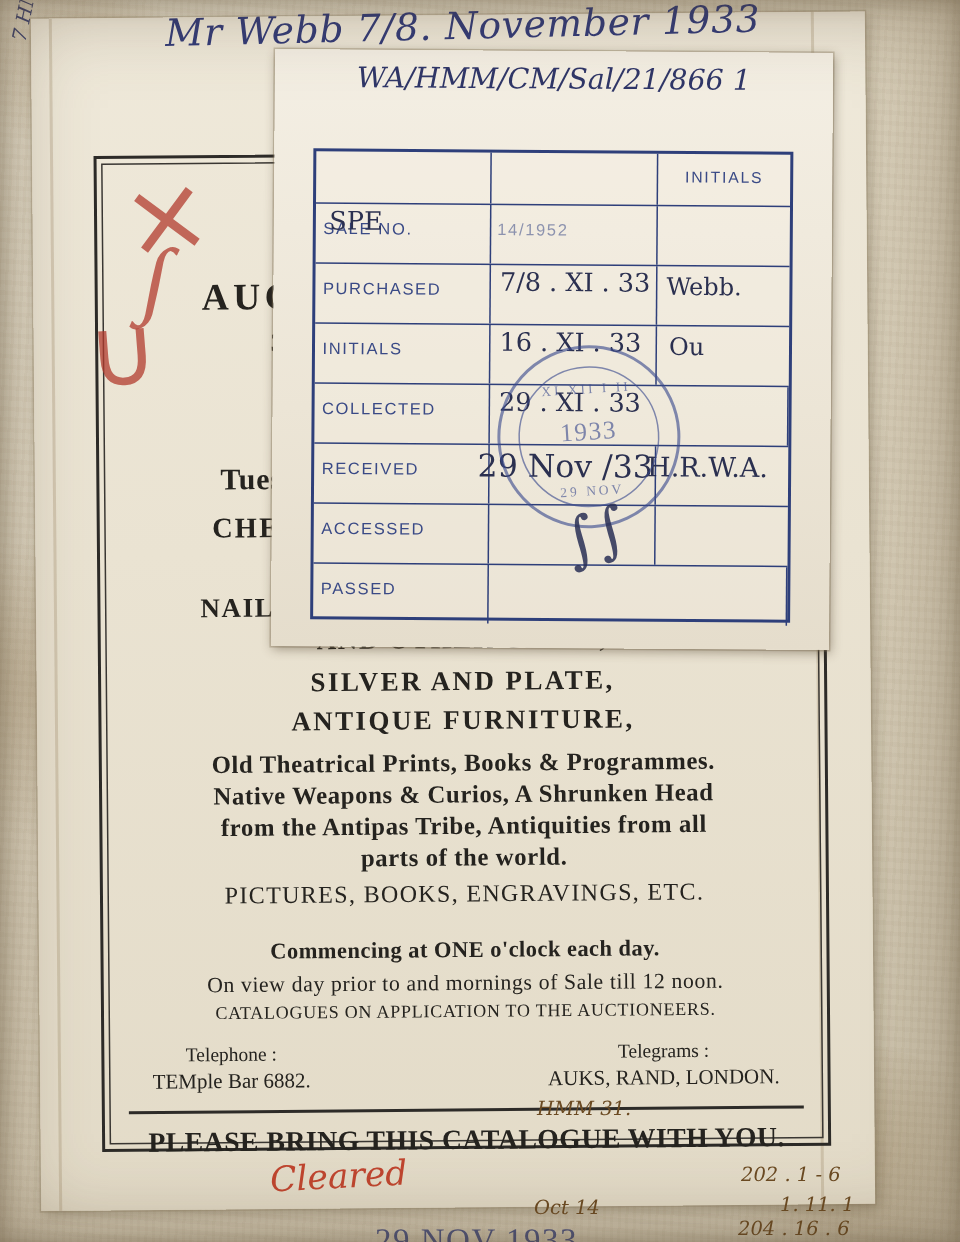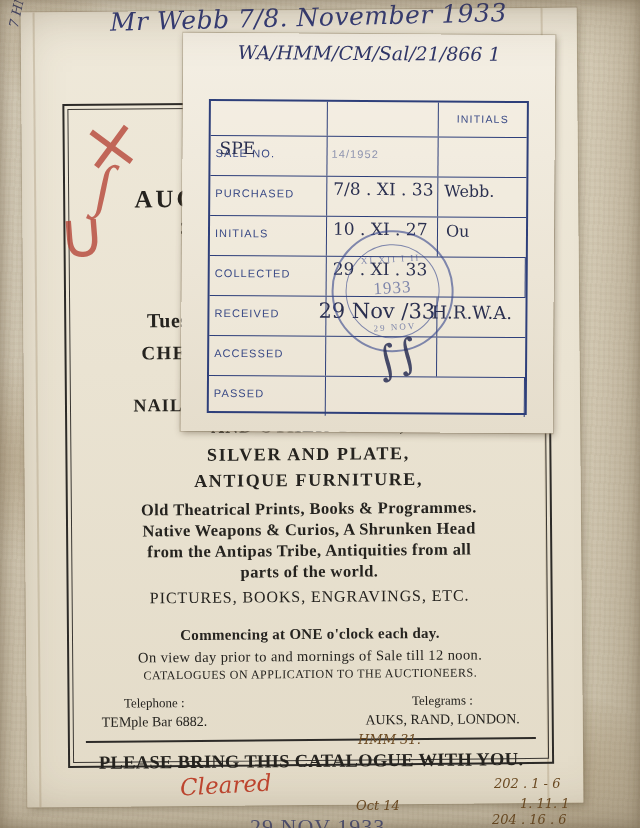--- a/index.html
+++ b/index.html
@@ -280,21 +280,21 @@
         <div class="c3">
             <span class="fw sig" style="left:6px;top:4px">Webb.</span>
           </div>
       </div>
 
       <div class="row">
         <div class="c1">
             <span class="flabel">INITIALS</span>
           </div>
         <div class="c2">
-            <span class="fw r2">10 . XI . 27</span>
+            <span class="fw r2">16 . XI . 33</span>
           </div>
         <div class="c3">
             <span class="fw sig" style="left:8px;top:4px">Ou</span>
           </div>
       </div>
 
       <div class="row">
         <div class="c1">
             <span class="flabel">COLLECTED</span>
           </div>

